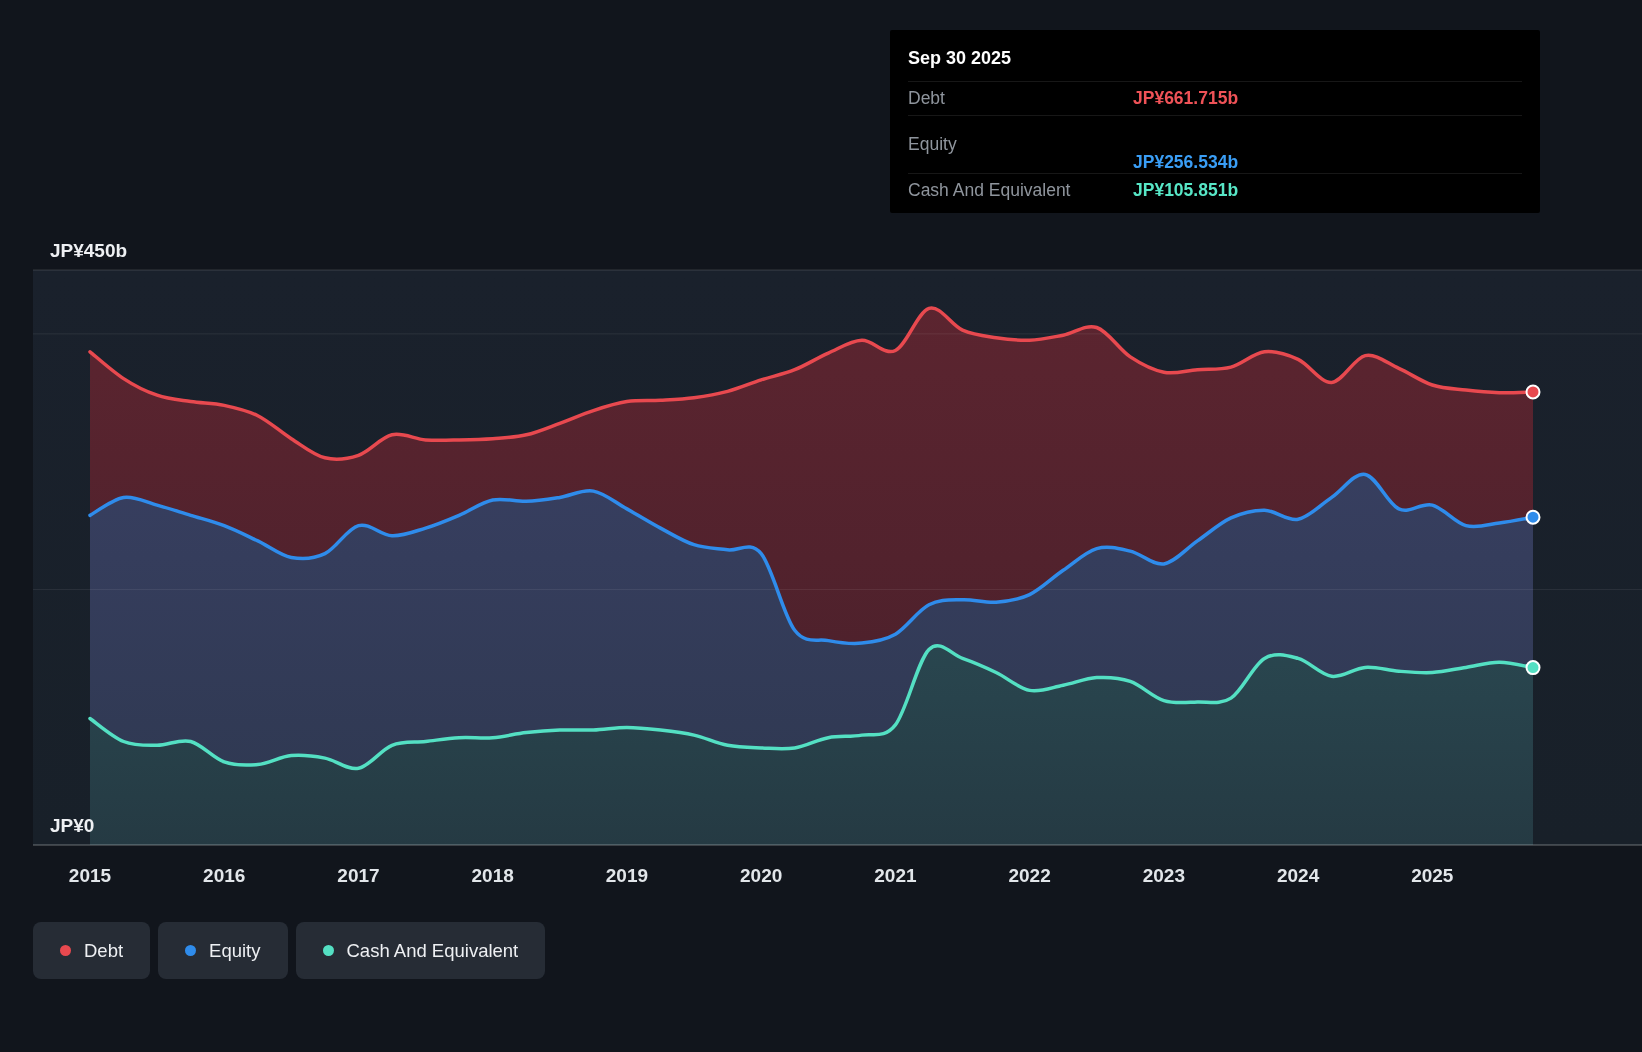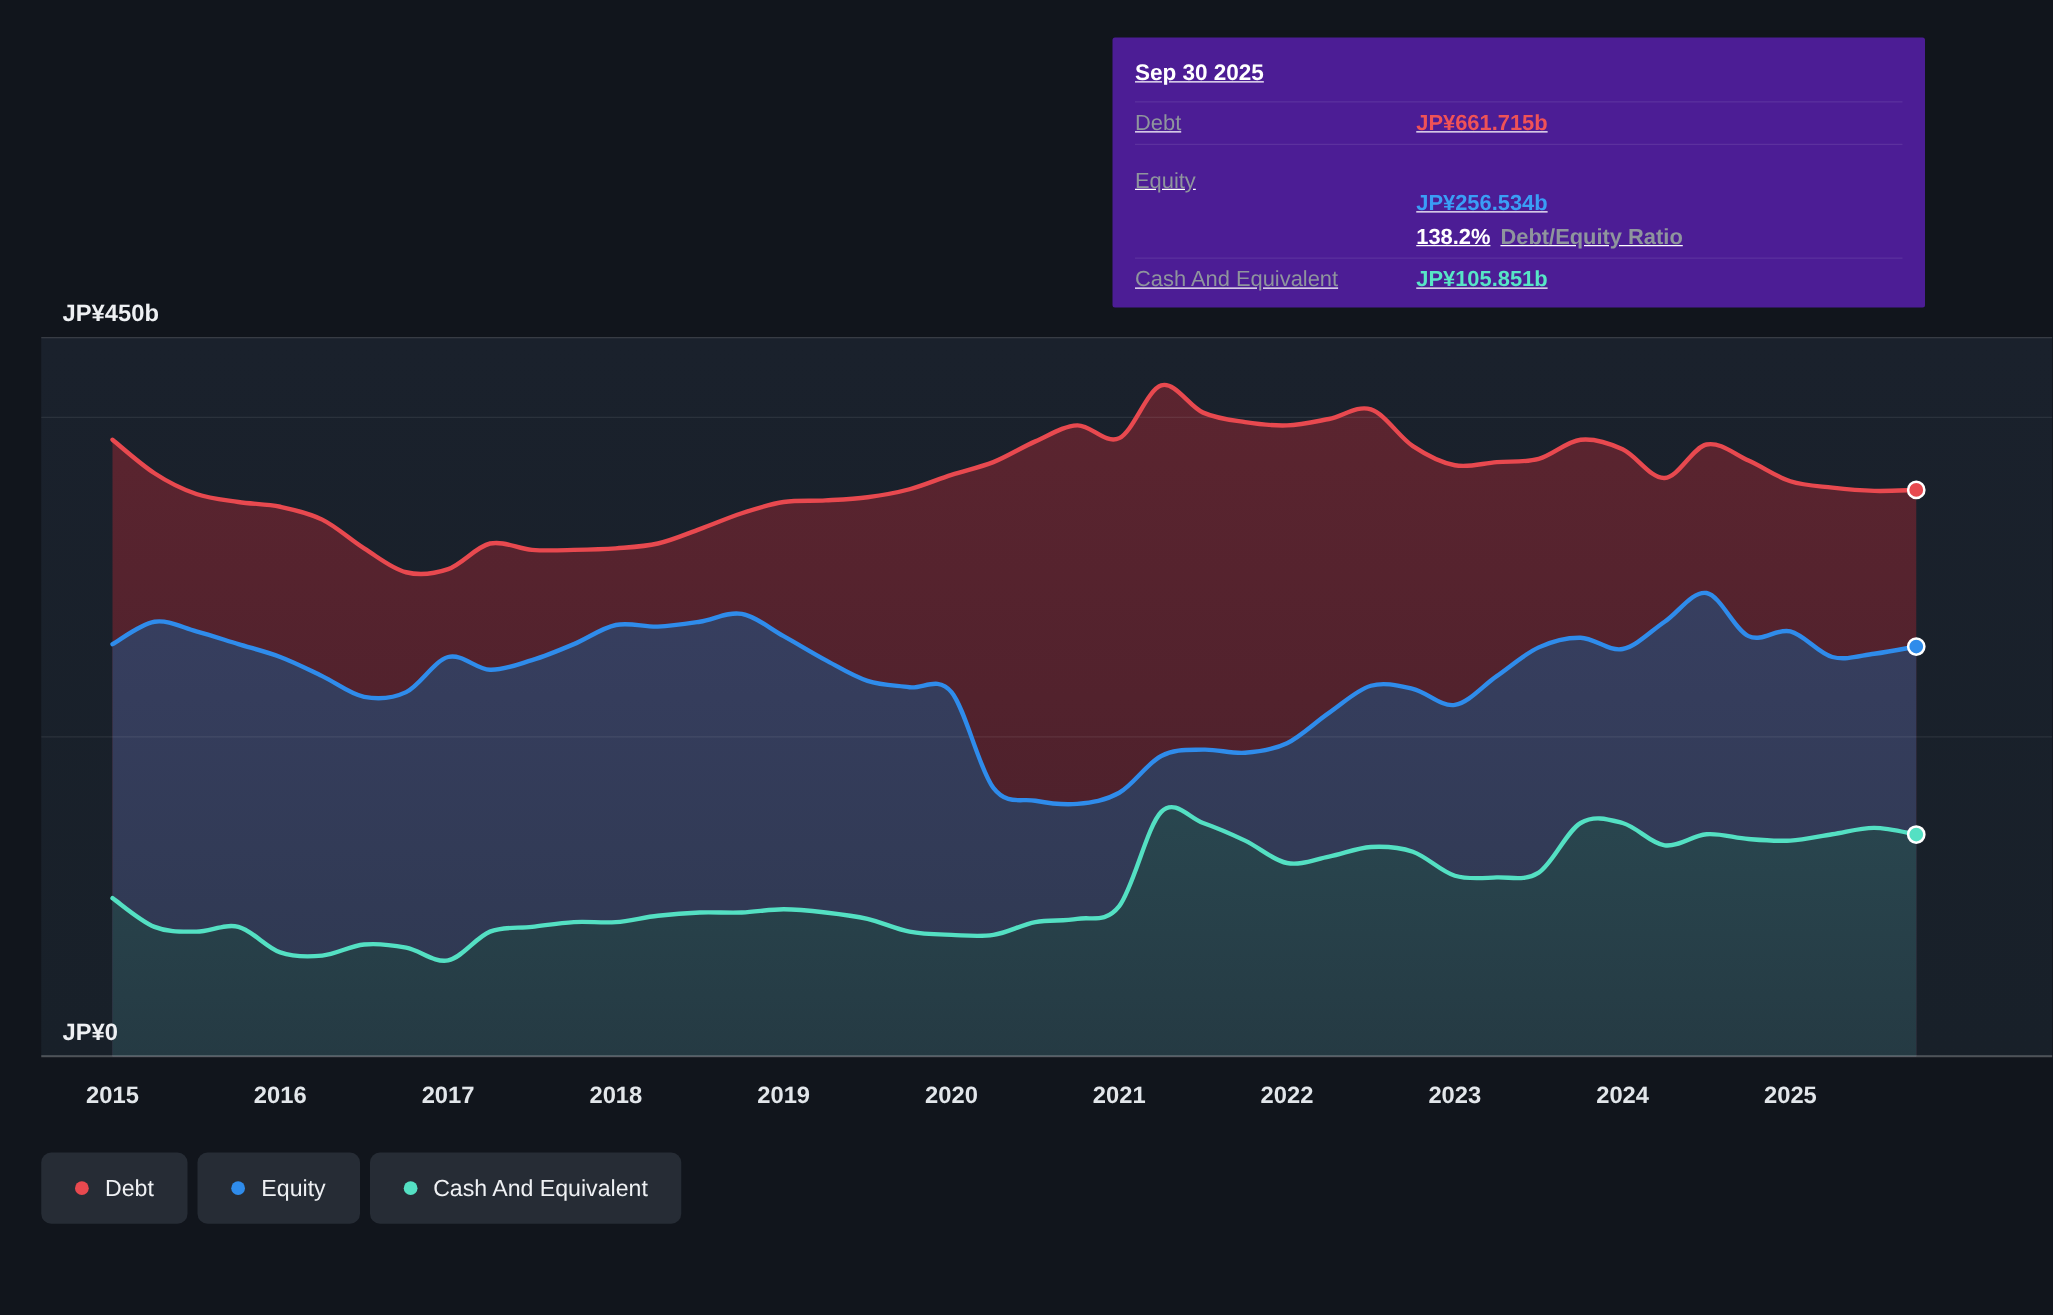--- a/index.html
+++ b/index.html
@@ -7,22 +7,22 @@
     width:1642px;height:1052px;
     background:#11151c;
     font-family:"Liberation Sans",sans-serif;
     position:relative;overflow:hidden;
     -webkit-font-smoothing:antialiased;
   }
   #chart-svg{display:block;position:absolute;left:0;top:0}
   
   .tooltip{
     position:absolute;left:890px;top:30px;width:650px;
-    background:#4c1d95;color:#fff;font-size:17.5px;
-    padding:8px 18px 6px;box-sizing:border-box;border-radius:2px;z-index:5;text-decoration:underline;
+    background:#000000;color:#fff;font-size:17.5px;
+    padding:8px 18px 6px;box-sizing:border-box;border-radius:2px;z-index:5;
   }
   .tt-title{font-weight:700;font-size:18px;padding:10px 0 12px;color:#ffffff}
   .tt-row{display:flex;align-items:center;min-height:33px;border-top:1px solid rgba(255,255,255,0.09)}
   .tt-row.noline{border-top:0}
   .tt-label{width:225px;flex:none;color:#8f959d;font-weight:400}
   .tt-value{font-weight:700}
   .tt-strong{font-weight:700;color:#ffffff}
   .tt-muted{font-weight:700;color:#8f959d;margin-left:8px}
   
   .legend{position:absolute;left:33px;top:922px;display:flex;gap:8px;z-index:5}
@@ -91,26 +91,20 @@
     <div class="tt-row">
       <div class="tt-label">Debt</div>
       <div class="tt-value" style="color: rgb(239, 82, 87);">JP¥661.715b</div>
     </div>
 
     <div class="tt-row">
       <div class="tt-label">Equity</div>
       <div class="tt-value" style="color: rgb(58, 158, 246); margin-top: 36px;">JP¥256.534b</div>
     </div>
 
-    <div class="tt-row noline">
-      <div class="tt-label"></div>
-      <div>
-        <span class="tt-strong">138.2%</span><span class="tt-muted">Debt/Equity Ratio</span>
-      </div>
-    </div>
 
     <div class="tt-row">
       <div class="tt-label">Cash And Equivalent</div>
       <div class="tt-value" style="color: rgb(87, 230, 198);">JP¥105.851b</div>
     </div>
   </div>
 
   <div class="legend">
     <div class="legend-item">
       <span class="dot" style="background: rgb(232, 73, 79);"></span>

